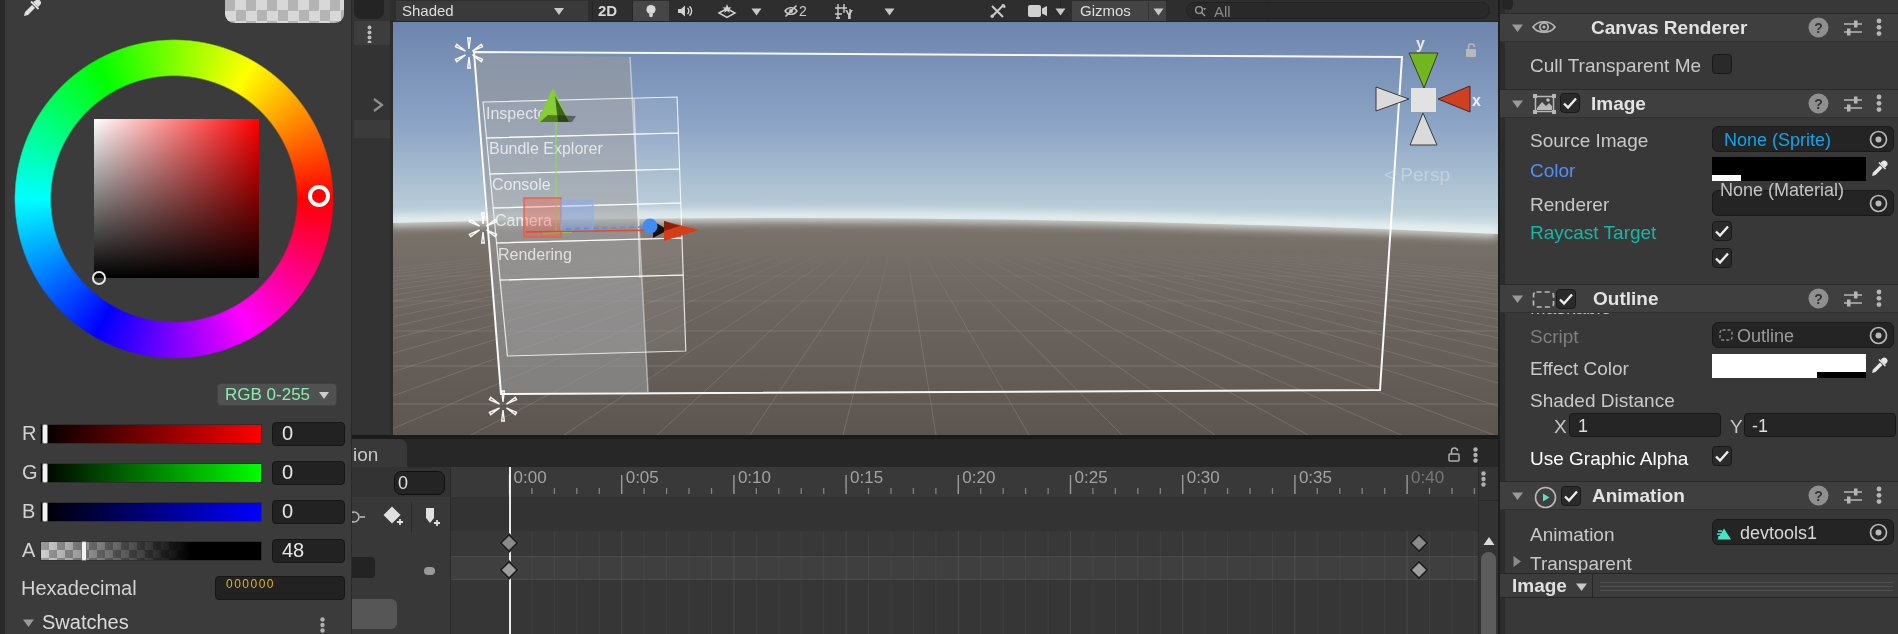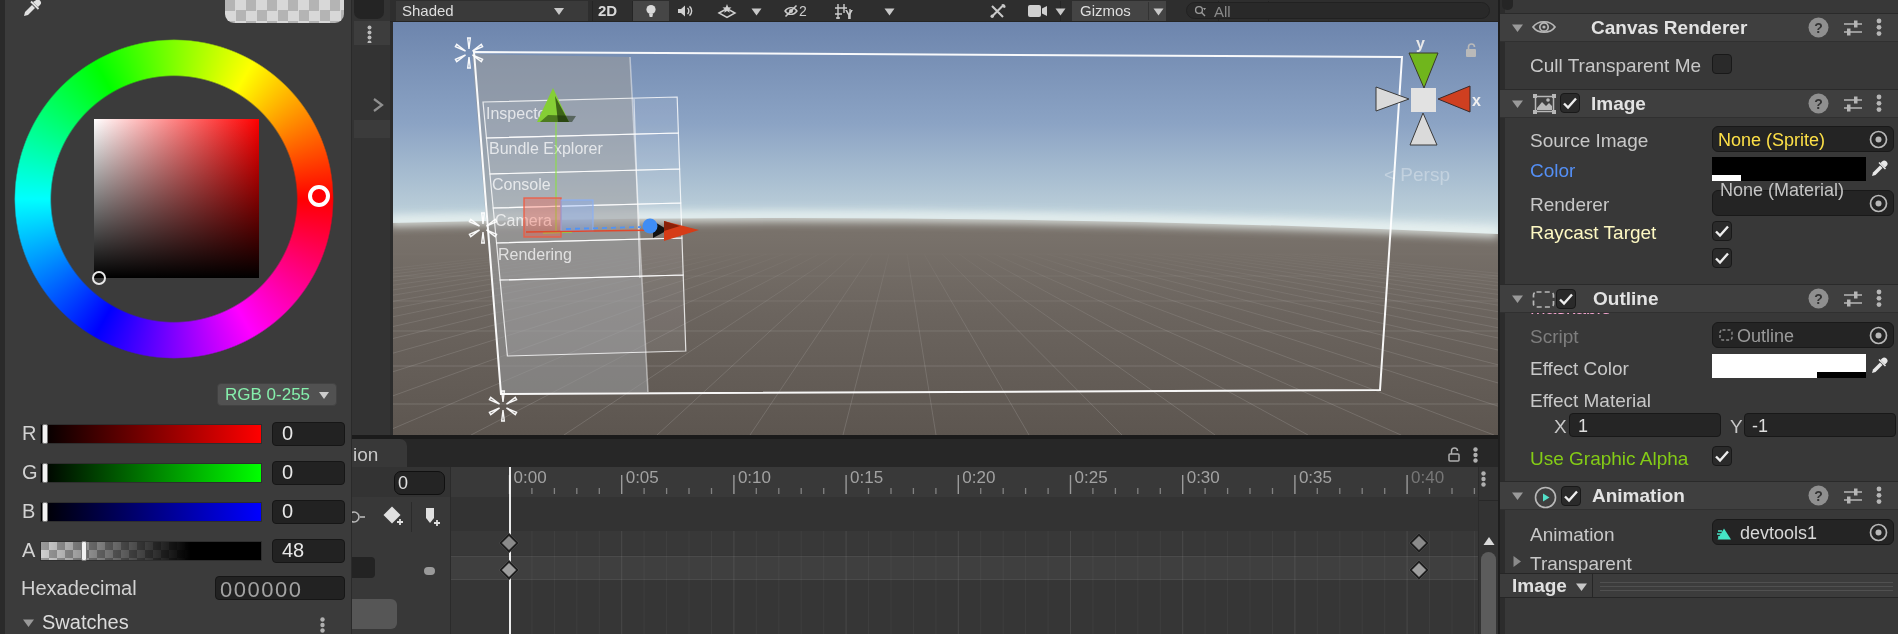--- a/index.html
+++ b/index.html
@@ -464,41 +464,41 @@
 <rect x="11" y="1.5" width="3.5" height="7" fill="#b6b6b6"></rect>
 <rect x="4" y="9.5" width="3.5" height="7" fill="#b6b6b6"></rect>
       </svg>
       <svg class="abs" style="left:378px;top:94px;" width="6" height="19">
         <circle cx="3" cy="3.0" r="2.4" fill="#b6b6b6"></circle>
         <circle cx="3" cy="9.3" r="2.4" fill="#b6b6b6"></circle>
         <circle cx="3" cy="15.6" r="2.4" fill="#b6b6b6"></circle>
       </svg>
 <div class="abs" style="left:32px;top:130px;font-size:19px;color:#c8c8c8;white-space:nowrap;">Source Image</div>
 <div class="abs" style="left:214px;top:126px;width:182px;height:26px;background:#242424;border:1px solid #191919;border-radius:6px;"></div>
-      <div class="abs" style="left:220px;top:130px;font-size:18px;color:#fde047;white-space:nowrap;">None (Sprite)</div>
+      <div class="abs" style="left:226px;top:130px;font-size:18px;color:#0ea5e9;white-space:nowrap;">None (Sprite)</div>
       <svg class="abs" style="left:371px;top:130px;" width="19" height="19" viewBox="0 0 19 19">
 <circle cx="9.5" cy="9.5" r="8" fill="none" stroke="#b8b8b8" stroke-width="1.7"></circle>
 <circle cx="9.5" cy="9.5" r="3" fill="#b8b8b8"></circle>
       </svg>
 <div class="abs" style="left:32px;top:160px;font-size:19px;color:#548ff5;white-space:nowrap;">Color</div>
 <div class="abs" style="left:214px;top:157px;width:154px;height:24px;background:#000;"></div>
 <div class="abs" style="left:214px;top:175px;width:29px;height:6px;background:#fff;"></div>
 <svg class="abs" style="left:371px;top:159px;" width="20" height="20" viewBox="0 0 20 20">
 <path d="M3 17 L4 13.5 L11 6.5 L13.5 9 L6.5 16 Z" fill="#e8e8e8"></path>
 <path d="M11.5 4 L16 8.5 L17.5 7 A2.5 2.5 0 0 0 13 2.5 Z" fill="#e8e8e8"></path>
 <path d="M10 3.5 L16.5 10" stroke="#e8e8e8" stroke-width="1.5"></path>
       </svg>
 <div class="abs" style="left:32px;top:194px;font-size:19px;color:#c8c8c8;white-space:nowrap;">Renderer</div>
 <div class="abs" style="left:214px;top:190px;width:182px;height:26px;background:#242424;border:1px solid #191919;border-radius:6px;"></div>
       <div class="abs" style="left:222px;top:180px;font-size:18px;color:#c4c4c4;white-space:nowrap;">None (Material)</div>
       <svg class="abs" style="left:371px;top:194px;" width="19" height="19" viewBox="0 0 19 19">
 <circle cx="9.5" cy="9.5" r="8" fill="none" stroke="#b8b8b8" stroke-width="1.7"></circle>
 <circle cx="9.5" cy="9.5" r="3" fill="#b8b8b8"></circle>
       </svg>
-<div class="abs" style="left:32px;top:222px;font-size:19px;color:#fef9c3;white-space:nowrap;">Raycast Target</div>
+<div class="abs" style="left:32px;top:222px;font-size:19px;color:#14b8a6;white-space:nowrap;">Raycast Target</div>
 <div class="abs" style="left:214px;top:221px;width:20px;height:20px;background:#2a2a2a;border:1px solid #191919;border-radius:4px;"></div>
       <svg class="abs" style="left:216px;top:224px;" width="16" height="14">
         <path d="M2 7.5 L6 11.5 L14 2.5" stroke="#eeeeee" stroke-width="2.4" fill="none"></path>
       </svg>
 <div class="abs" style="left:32px;top:265px;font-size:19px;color:#f9a8d4;white-space:nowrap;margin-top:32px;">Maskable</div>
 <div class="abs" style="left:214px;top:248px;width:20px;height:20px;background:#2a2a2a;border:1px solid #191919;border-radius:4px;"></div>
       <svg class="abs" style="left:216px;top:251px;" width="16" height="14">
         <path d="M2 7.5 L6 11.5 L14 2.5" stroke="#eeeeee" stroke-width="2.4" fill="none"></path>
       </svg>
 <div class="abs" style="left:2px;top:284px;width:398px;height:29px;background:#3f3f3f;border-top:1px solid #2a2a2a;border-bottom:1px solid #303030;"></div>
@@ -538,28 +538,28 @@
 <circle cx="9.5" cy="9.5" r="3" fill="#b8b8b8"></circle>
       </svg>
 <div class="abs" style="left:32px;top:358px;font-size:19px;color:#c8c8c8;white-space:nowrap;">Effect Color</div>
 <div class="abs" style="left:214px;top:354px;width:154px;height:24px;background:#fff;"></div>
 <div class="abs" style="left:319px;top:372px;width:49px;height:6px;background:#000;"></div>
 <svg class="abs" style="left:371px;top:356px;" width="20" height="20" viewBox="0 0 20 20">
 <path d="M3 17 L4 13.5 L11 6.5 L13.5 9 L6.5 16 Z" fill="#e8e8e8"></path>
 <path d="M11.5 4 L16 8.5 L17.5 7 A2.5 2.5 0 0 0 13 2.5 Z" fill="#e8e8e8"></path>
 <path d="M10 3.5 L16.5 10" stroke="#e8e8e8" stroke-width="1.5"></path>
       </svg>
-<div class="abs" style="left:32px;top:390px;font-size:19px;color:#c8c8c8;white-space:nowrap;">Effect Material</div>
+<div class="abs" style="left:32px;top:390px;font-size:19px;color:#c8c8c8;white-space:nowrap;">Shaded Distance</div>
 <div class="abs" style="left:56px;top:416px;font-size:19px;color:#c8c8c8;white-space:nowrap;">X</div>
 <div class="abs" style="left:71px;top:413px;width:152px;height:24px;background:#252525;border:1px solid #181818;border-radius:4px;"></div>
 <div class="abs" style="left:80px;top:416px;font-size:18px;color:#dedede;white-space:nowrap;">1</div>
 <div class="abs" style="left:232px;top:416px;font-size:19px;color:#c8c8c8;white-space:nowrap;">Y</div>
 <div class="abs" style="left:246px;top:413px;width:152px;height:24px;background:#252525;border:1px solid #181818;border-radius:4px;"></div>
 <div class="abs" style="left:254px;top:416px;font-size:18px;color:#dedede;white-space:nowrap;">-1</div>
-<div class="abs" style="left:32px;top:448px;font-size:19px;color:#84cc16;white-space:nowrap;">Use Graphic Alpha</div>
+<div class="abs" style="left:32px;top:448px;font-size:19px;color:#ffffff;white-space:nowrap;">Use Graphic Alpha</div>
 <div class="abs" style="left:214px;top:446px;width:20px;height:20px;background:#2a2a2a;border:1px solid #191919;border-radius:4px;"></div>
       <svg class="abs" style="left:216px;top:449px;" width="16" height="14">
         <path d="M2 7.5 L6 11.5 L14 2.5" stroke="#eeeeee" stroke-width="2.4" fill="none"></path>
       </svg>
 <div class="abs" style="left:2px;top:481px;width:398px;height:29px;background:#3f3f3f;border-top:1px solid #2a2a2a;border-bottom:1px solid #303030;"></div>
 <svg class="abs" style="left:13px;top:491px;" width="13" height="10">
         <path d="M1 1.5 L12 1.5 L6.5 9 Z" fill="#9a9a9a"></path>
       </svg>
 <svg class="abs" style="left:36px;top:486px;" width="23" height="23" viewBox="0 0 23 23">
 <circle cx="11.5" cy="11.5" r="10" fill="none" stroke="#b8b8b8" stroke-width="1.6"></circle>
@@ -645,21 +645,21 @@
       <div class="abs" style="left:37px;top:502px;width:6px;height:20px;background:#f2f2f2;border:1px solid #777;border-radius:2px;"></div>
       <div class="abs" style="left:267px;top:500px;width:73px;height:24px;background:#222;border:1px solid #161616;border-radius:4px;"></div>
       <div class="abs" style="left:277px;top:500px;font-size:20px;color:#e8e8e8;">0</div>
 <div class="abs" style="left:17px;top:539px;font-size:20px;color:#d2d2d2;">A</div>
       <div class="abs" style="left:35px;top:541px;width:222px;height:20px;background:linear-gradient(to right,rgba(0,0,0,0) 0%,#000 68%),repeating-conic-gradient(#cfcfcf 0% 25%, #9a9a9a 0% 50%) 0 0/16px 16px;border:1px solid #2e2e2e;"></div>
       <div class="abs" style="left:76px;top:541px;width:6px;height:20px;background:#f2f2f2;border:1px solid #777;border-radius:2px;"></div>
       <div class="abs" style="left:267px;top:539px;width:73px;height:24px;background:#222;border:1px solid #161616;border-radius:4px;"></div>
       <div class="abs" style="left:277px;top:539px;font-size:20px;color:#e8e8e8;">48</div>
 <div class="abs" style="left:16px;top:577px;font-size:20px;color:#d2d2d2;">Hexadecimal</div>
 <div class="abs" style="left:210px;top:576px;width:130px;height:24px;background:#222;border:1px solid #161616;border-radius:4px;"></div>
-<div class="abs" style="left:215px;top:577px;font-size:22px;letter-spacing:1.5px;color:#a3a3a3;">000000</div>
+<div class="abs" style="left:221px;top:577px;font-size:12px;letter-spacing:1.5px;color:#eab308;">000000</div>
 <svg class="abs" style="left:17px;top:618px;" width="13" height="10">
         <path d="M1 1.5 L12 1.5 L6.5 9 Z" fill="#9a9a9a"></path>
       </svg>
 <div class="abs" style="left:37px;top:611px;font-size:20px;color:#dcdcdc;">Swatches</div>
 <svg class="abs" style="left:315px;top:617px;" width="5" height="16">
         <circle cx="2.5" cy="2.5" r="2.2" fill="#b0b0b0"></circle>
         <circle cx="2.5" cy="8.0" r="2.2" fill="#b0b0b0"></circle>
         <circle cx="2.5" cy="13.5" r="2.2" fill="#b0b0b0"></circle>
       </svg>
 </div>

